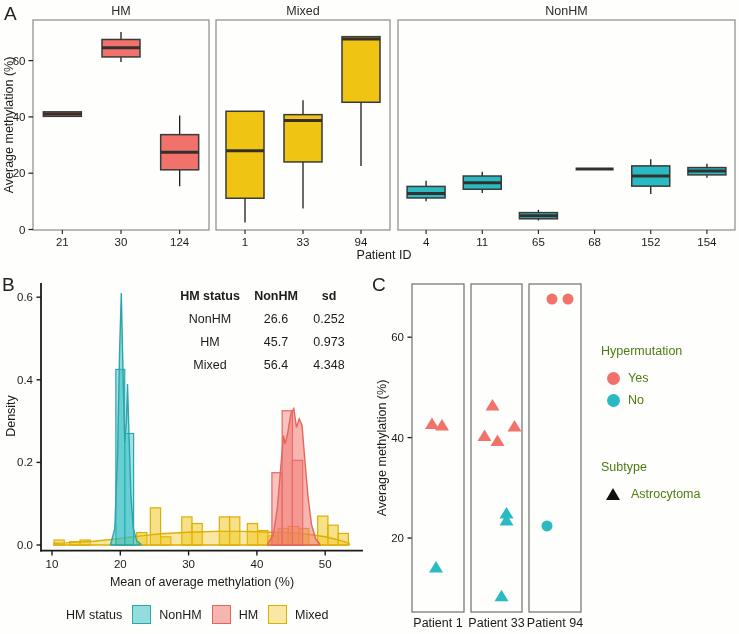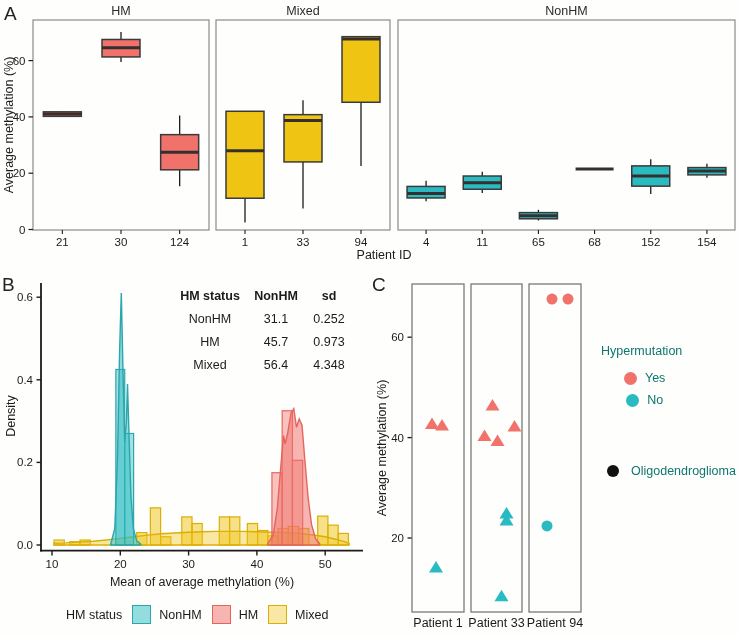--- a/index.html
+++ b/index.html
@@ -8,23 +8,23 @@
   #canvas{position:absolute;left:0;top:0;}
   .plabel{position:absolute;font-size:19px;color:#222;}
   .stats-table{position:absolute;left:168px;top:289px;display:grid;
                grid-template-columns:84px 48px 58px;row-gap:9px;
                font-size:12.5px;line-height:14px;text-align:center;color:#1b1b1b;}
   .stats-table .th{font-weight:bold;}
   .legend-b{position:absolute;left:66px;top:605px;display:flex;align-items:center;
             gap:10px;font-size:12.5px;color:#1b1b1b;}
   .legend-item{display:flex;align-items:center;gap:8px;}
   .swatch{width:19px;height:19px;border:1.5px solid;box-sizing:border-box;}
-  .legend-c{position:absolute;font-size:12.5px;color:#0f766e;}
+  .legend-c{position:absolute;font-size:12.5px;color:#4d7c0f;}
   .legend-c-title{margin-bottom:9px;}
-  .legend-c-item{display:flex;align-items:center;height:22px;justify-content:center;}
+  .legend-c-item{display:flex;align-items:center;height:22px;}
   .dot{width:13px;height:13px;border-radius:50%;margin-left:6px;margin-right:8px;}
   .mk{margin-left:4px;margin-right:10px;}
 </style>
 </head>
 <body>
 
 <div class="figure">
   <svg id="canvas" width="739" height="634">
       <rect x="33" y="20" width="176" height="210" fill="none" stroke="#8A8A8A" stroke-width="1.2"></rect>
       <text x="121" y="15" text-anchor="middle" font-size="12.5" fill="#2b2b2b" font-family="&quot;Liberation Sans&quot;, sans-serif">HM</text>
@@ -192,21 +192,21 @@
 
   <div class="plabel" style="left:4px;top:3px">A</div>
   <div class="plabel" style="left:2px;top:274px">B</div>
   <div class="plabel" style="left:372px;top:274px">C</div>
 
   <div class="stats-table">
     <div class="th">HM status</div>
     <div class="th">NonHM</div>
     <div class="th">sd</div>
     <div>NonHM</div>
-    <div>31.1</div>
+    <div>26.6</div>
     <div>0.252</div>
     <div>HM</div>
     <div>45.7</div>
     <div>0.973</div>
     <div>Mixed</div>
     <div>56.4</div>
     <div>4.348</div>
   </div>
 
   <div class="legend-b">
@@ -231,20 +231,21 @@
       <span class="dot" style="background: rgb(240, 114, 107);"></span>
       <span>Yes</span>
     </div>
     <div class="legend-c-item">
       <span class="dot" style="background: rgb(41, 187, 193);"></span>
       <span>No</span>
     </div>
   </div>
 
   <div class="legend-c" style="left:601px;top:460px">
+    <div class="legend-c-title">Subtype</div>
     <div class="legend-c-item">
       <svg class="mk" width="16" height="14">
-          <circle cx="8" cy="7" r="6" fill="#111"></circle>
+          <polygon points="8,1 1,13 15,13" fill="#111"></polygon>
         </svg>
-      <span>Oligodendroglioma</span>
+      <span>Astrocytoma</span>
     </div>
   </div>
 </div>
 
 </body></html>

